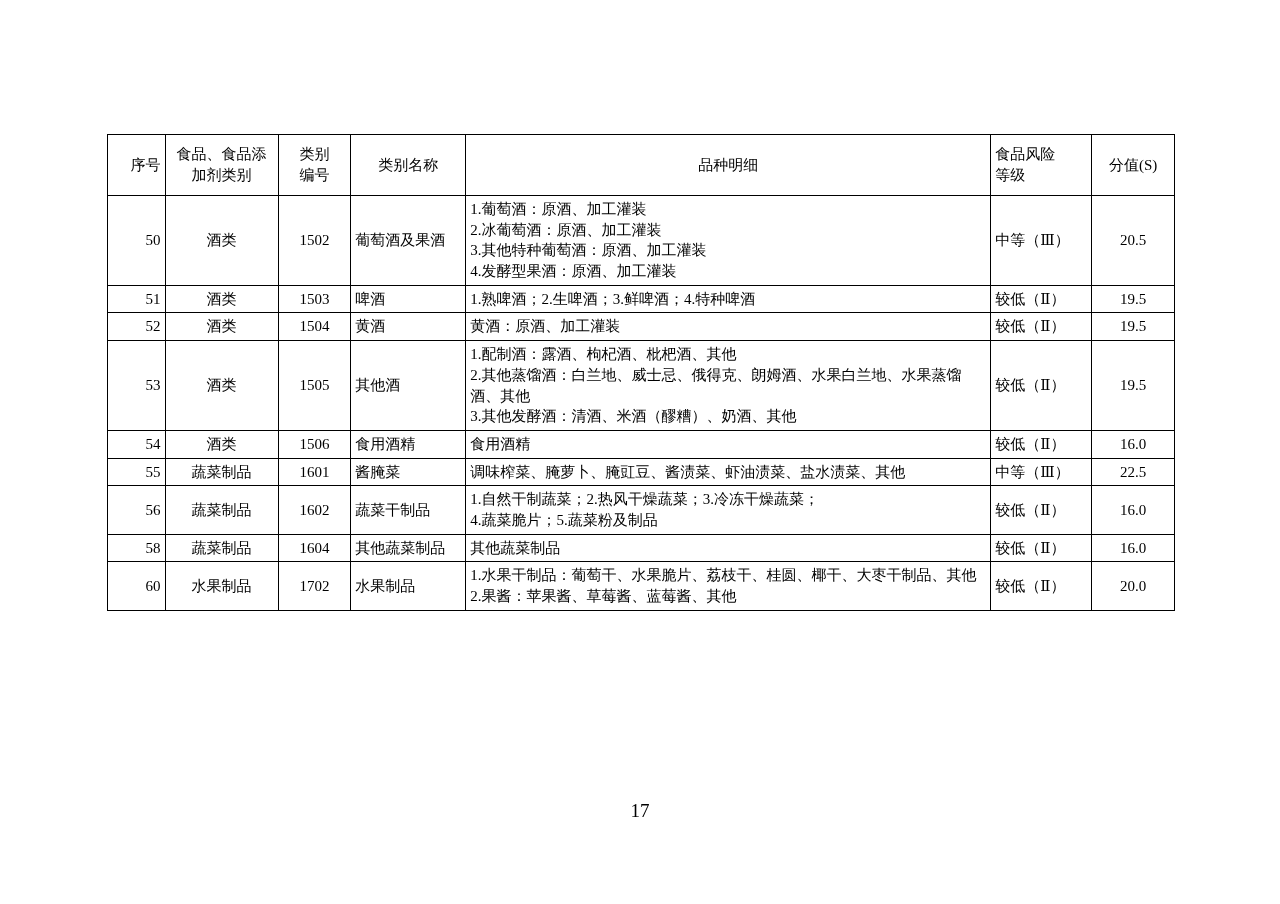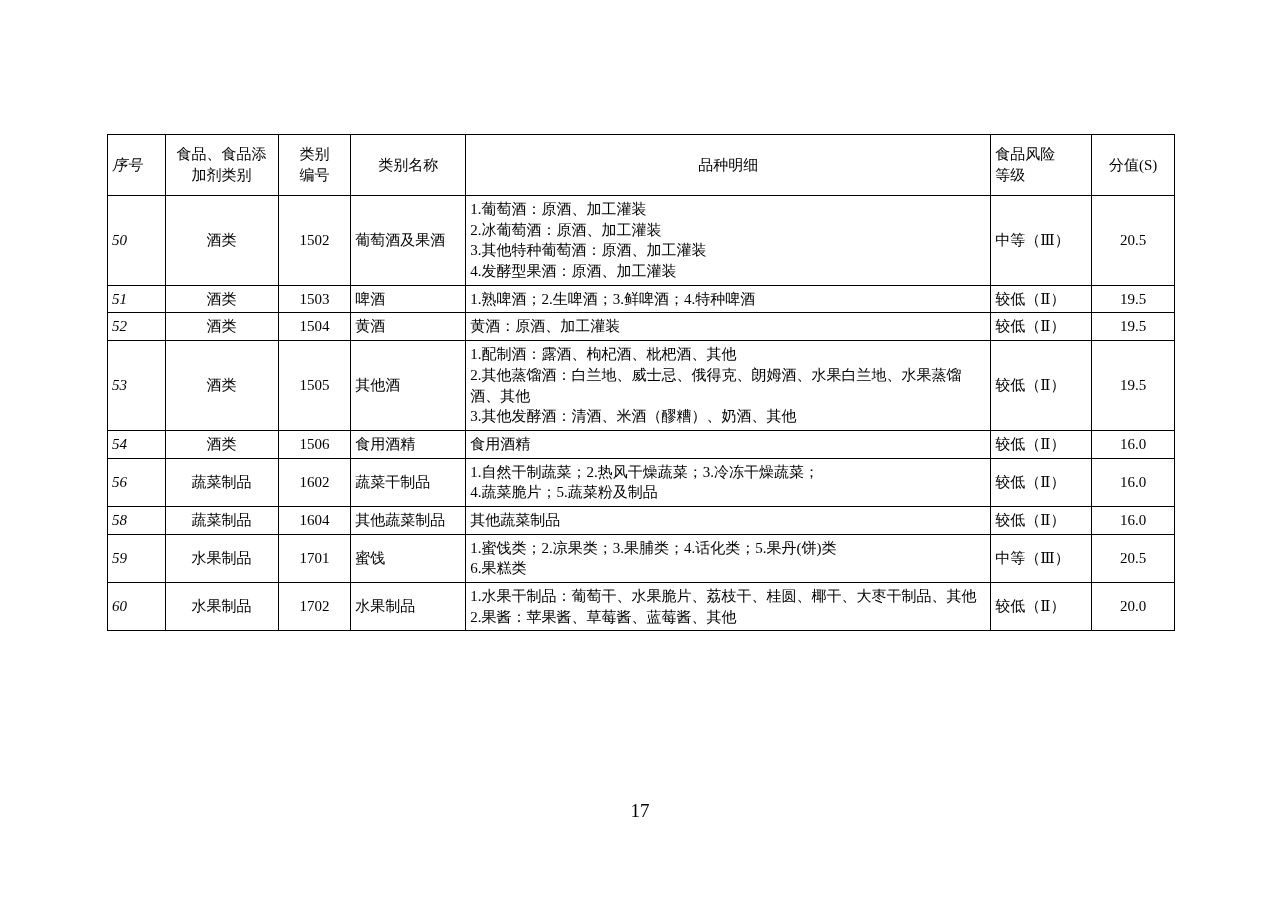--- a/index.html
+++ b/index.html
@@ -40,21 +40,21 @@
     line-height: 1.38;
     padding: 3px 4px;
     vertical-align: middle;
     word-break: break-all;
   }
   thead td {
     text-align: center;
     vertical-align: middle;
     height: 54px;
   }
-  .c-seq    { width: 57px;  text-align: left; font-style: italic; }
+  .c-seq    { width: 57px;  text-align: right; }
   .c-cat    { width: 112px; text-align: center; }
   .c-code   { width: 72px;  text-align: center; }
   .c-name   { width: 114px; }
   .c-detail { width: 520px; text-align: left; padding-left: 7px; }
   .c-risk   { width: 100px; text-align: left; }
   .c-score  { width: 82px;  text-align: center; }
 
   .detail-line {
     display: block;
     white-space: normal;
@@ -163,20 +163,31 @@
             <td class="c-cat">酒类</td>
             <td class="c-code">1506</td>
             <td class="c-name">食用酒精</td>
             <td class="c-detail">
               <span class="detail-line">食用酒精</span>
             </td>
             <td class="c-risk">较低（Ⅱ）</td>
             <td class="c-score">16.0</td>
           </tr>
           <tr>
+            <td class="c-seq">55</td>
+            <td class="c-cat">蔬菜制品</td>
+            <td class="c-code">1601</td>
+            <td class="c-name">酱腌菜</td>
+            <td class="c-detail">
+              <span class="detail-line">调味榨菜、腌萝卜、腌豇豆、酱渍菜、虾油渍菜、盐水渍菜、其他</span>
+            </td>
+            <td class="c-risk">中等（Ⅲ）</td>
+            <td class="c-score">22.5</td>
+          </tr>
+          <tr>
             <td class="c-seq">56</td>
             <td class="c-cat">蔬菜制品</td>
             <td class="c-code">1602</td>
             <td class="c-name">蔬菜干制品</td>
             <td class="c-detail">
               <span class="detail-line">1.自然干制蔬菜；2.热风干燥蔬菜；3.冷冻干燥蔬菜；</span>
               <span class="detail-line">4.蔬菜脆片；5.蔬菜粉及制品</span>
             </td>
             <td class="c-risk">较低（Ⅱ）</td>
             <td class="c-score">16.0</td>
@@ -186,32 +197,20 @@
             <td class="c-cat">蔬菜制品</td>
             <td class="c-code">1604</td>
             <td class="c-name">其他蔬菜制品</td>
             <td class="c-detail">
               <span class="detail-line">其他蔬菜制品</span>
             </td>
             <td class="c-risk">较低（Ⅱ）</td>
             <td class="c-score">16.0</td>
           </tr>
           <tr>
-            <td class="c-seq">59</td>
-            <td class="c-cat">水果制品</td>
-            <td class="c-code">1701</td>
-            <td class="c-name">蜜饯</td>
-            <td class="c-detail">
-              <span class="detail-line">1.蜜饯类；2.凉果类；3.果脯类；4.话化类；5.果丹(饼)类</span>
-              <span class="detail-line">6.果糕类</span>
-            </td>
-            <td class="c-risk">中等（Ⅲ）</td>
-            <td class="c-score">20.5</td>
-          </tr>
-          <tr>
             <td class="c-seq">60</td>
             <td class="c-cat">水果制品</td>
             <td class="c-code">1702</td>
             <td class="c-name">水果制品</td>
             <td class="c-detail">
               <span class="detail-line">1.水果干制品：葡萄干、水果脆片、荔枝干、桂圆、椰干、大枣干制品、其他</span>
               <span class="detail-line">2.果酱：苹果酱、草莓酱、蓝莓酱、其他</span>
             </td>
             <td class="c-risk">较低（Ⅱ）</td>
             <td class="c-score">20.0</td>

